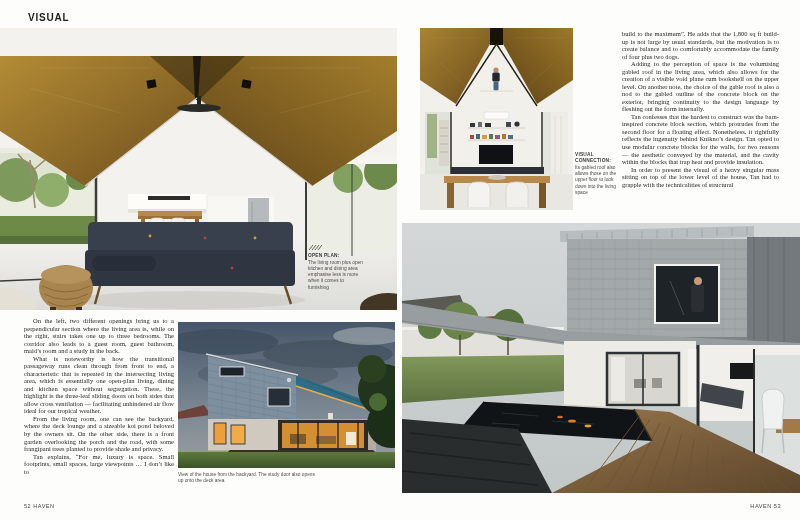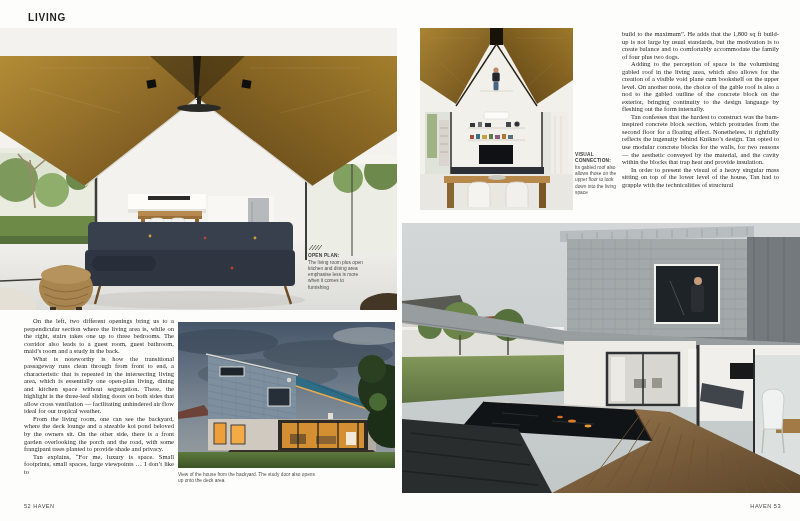--- a/index.html
+++ b/index.html
@@ -26,21 +26,21 @@
   .cap-icon{display:block;margin-bottom:2px;}
   .footer{position:absolute;top:503px;font-size:5.6px;letter-spacing:.5px;color:#4a4a48;}
   #footer-left{left:24px;}
   #footer-right{right:19px;}
 </style>
 </head>
 <body>
 
 <div class="spread">
 
-  <div class="section-label">LIVING</div>
+  <div class="section-label">VISUAL</div>
 
   <div class="photo" id="photo-living">
     <svg viewBox="0 0 397 282" preserveAspectRatio="none">
       <defs>
         <linearGradient id="woodL" x1="0" y1="0" x2="1" y2="1">
           <stop offset="0" stop-color="#b38c35"></stop>
             <stop offset="1" stop-color="#6e4e1c"></stop>
         </linearGradient>
         <linearGradient id="woodR" x1="1" y1="0" x2="0" y2="1">
           <stop offset="0" stop-color="#a37e2c"></stop>

